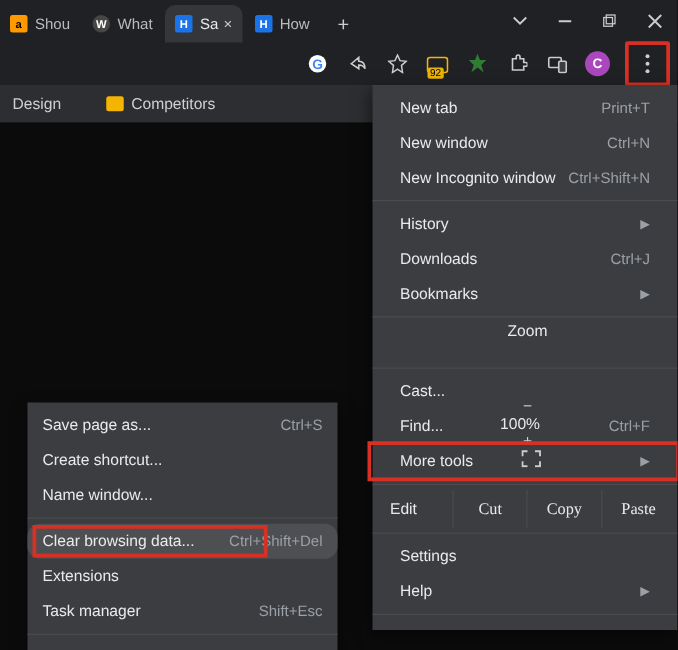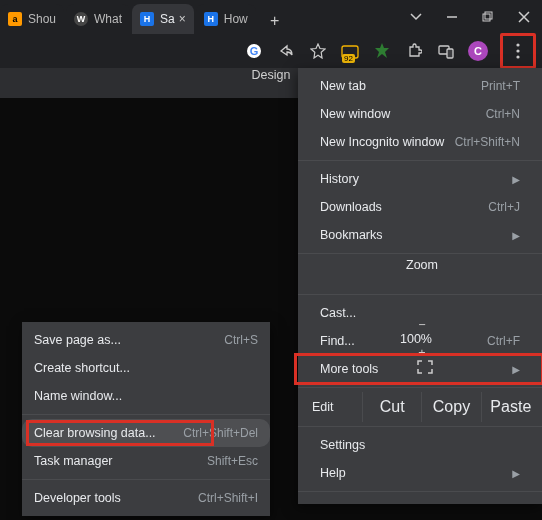--- a/index.html
+++ b/index.html
@@ -39,21 +39,21 @@
   .newtab{width:26px;height:26px;display:flex;align-items:center;justify-content:center;color:#ccc;font-size:16px;margin-left:4px;}
   .winbtns{margin-left:auto;display:flex;align-items:center;height:34px;}
   .winbtn{width:36px;height:28px;display:flex;align-items:center;justify-content:center;color:#ccc;}
   
   .toolbar{height:34px;display:flex;align-items:center;justify-content:flex-end;padding:0 6px;background:var(--bg);gap:12px;}
   .tbicon{width:20px;height:20px;display:flex;align-items:center;justify-content:center;color:#ccc;position:relative;}
   .avatar{width:20px;height:20px;border-radius:50%;background:#ab47bc;color:#fff;display:flex;align-items:center;justify-content:center;font-size:11px;font-weight:600;}
   .kebab{width:28px;height:28px;display:flex;align-items:center;justify-content:center;color:#ccc;}
   .kebab-box{border:3px solid var(--highlight);border-radius:2px;padding:1px;}
   
-  .bmrow{height:30px;display:flex;align-items:center;padding:0 10px;background:var(--bg2);gap:16px;font-size:12.5px;color:#d0d0d0;flex-direction:column;}
+  .bmrow{height:30px;display:flex;align-items:center;padding:0 10px;background:var(--bg2);gap:36px;font-size:12.5px;color:#d0d0d0;}
   .folder{display:flex;align-items:center;gap:6px;}
   .folder .ficon{width:14px;height:12px;background:#f4b400;border-radius:2px;}
   
   .content{position:absolute;left:0;top:98px;right:0;bottom:0;background:#0b0b0b;}
   
   .menu{
     position:absolute;top:68px;right:0;width:244px;
     background:var(--bg3);box-shadow:-2px 4px 12px rgba(0,0,0,.5);
     padding:4px 0 8px 0;
   }
@@ -66,21 +66,21 @@
   .mrow .accel{color:var(--dim);font-size:12px;}
   .mrow .arrow{color:var(--dim);font-size:10px;margin-left:6px;}
   .sep{height:1px;background:var(--divider);margin:4px 0;}
   .zoomrow{display:flex;align-items:center;height:32px;padding:0 10px 0 14px;flex-direction:column;}
   .zoomrow .zlabel{flex:0 0 60px;}
   .zoomrow .zbtn{width:28px;text-align:center;color:#ccc;}
   .zoomrow .zval{width:44px;text-align:left;}
   .zoomrow .full{width:18px;height:14px;margin-left:8px;display:inline-block;}
   .editrow{display:flex;align-items:center;height:30px;padding:0 2px 0 14px;}
   .editrow .elabel{flex:0 0 50px;}
-  .editrow .ebtn{flex:1;text-align:center;border-left:1px solid var(--divider);height:30px;line-height:30px;font-size:16px;}
+  .editrow .ebtn{flex:1;text-align:center;border-left:1px solid var(--divider);height:30px;line-height:30px;font-size:13px;font-family:Liberation Serif, serif;}
   .mrow.highlight{position:relative;}
   .mrow.highlight::after{
     content:"";position:absolute;left:-4px;right:-2px;top:-2px;bottom:-2px;
     border:3px solid var(--highlight);pointer-events:none;
   }
   
   .submenu{
     position:absolute;left:22px;top:322px;width:248px;
     background:var(--bg3);box-shadow:2px 4px 12px rgba(0,0,0,.5);
     padding:4px 0;
@@ -285,20 +285,23 @@
       </div>
     <div class="mrow">
         <span class="label">Name window...</span>
       </div>
     <div class="sep"></div>
     <div class="mrow hover highlight">
         <span class="label">Clear browsing data...</span>
         <span class="accel">Ctrl+Shift+Del</span>
       </div>
     <div class="mrow">
+        <span class="label">Extensions</span>
+      </div>
+    <div class="mrow">
         <span class="label">Task manager</span>
         <span class="accel">Shift+Esc</span>
       </div>
     <div class="sep"></div>
     <div class="mrow">
         <span class="label">Developer tools</span>
         <span class="accel">Ctrl+Shift+I</span>
       </div>
   </div>
 

